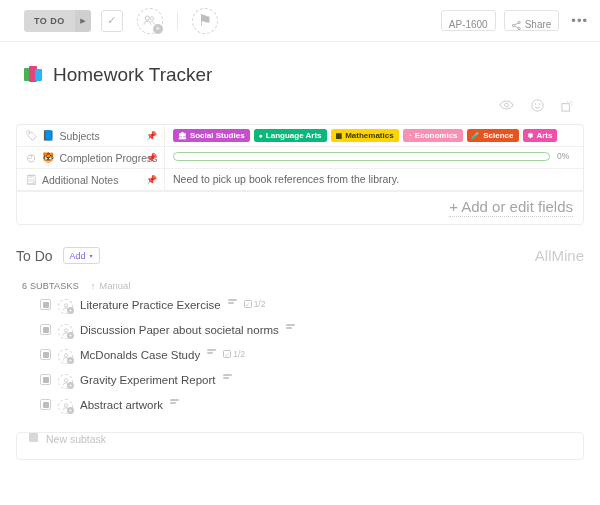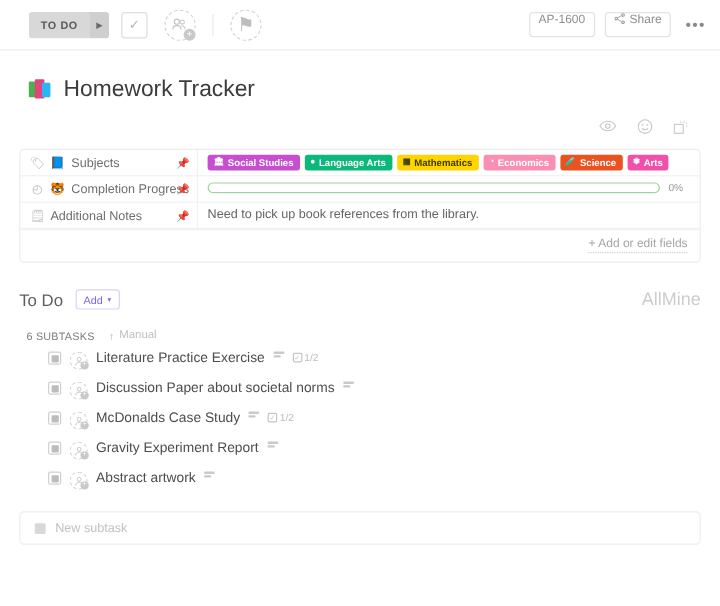--- a/index.html
+++ b/index.html
@@ -51,21 +51,21 @@
     position: absolute; right: -1px; bottom: -1px;
     width: 10px; height: 10px; border-radius: 50%;
     background: #c9c9c9; color: #fff; font-size: 8px; line-height: 10px;
     text-align: center;
   }
   .tb-sep { width: 1px; height: 18px; background: #e8e8e8; margin-left: 14px; }
   .tb-spacer { flex: 1; }
   .chip {
     border: 1px solid #e2e2e2; border-radius: 3px;
     height: 21px; padding: 0 7px;
-    display: flex; align-items: flex-start; gap: 4px;
+    display: flex; align-items: flex-end; gap: 4px;
     font-size: 10px; color: #8d8d8d; margin-left: 8px;
   }
   .dots { margin-left: 12px; color: #8a8a8a; font-size: 13px; letter-spacing: 1px; }
 
   
   .page { padding: 0 16px; }
 
   .title-row {
     display: flex; align-items: center; gap: 9px;
     padding: 22px 0 8px 8px;
@@ -123,21 +123,21 @@
   .progress-pct { font-size: 8.5px; color: #9a9a9a; min-width: 18px; }
 
   .notes-text { font-size: 10.5px; color: #656565; }
 
   .fields-foot {
     display: flex; justify-content: flex-end;
     padding: 6px 10px 7px 0;
     border-top: 1px solid #f0f0f0;
   }
   .add-fields {
-    font-size: 10px; color: #a5a5a5;
+    font-size: 15px; color: #a5a5a5;
     border-bottom: 1px dotted #cfcfcf; padding-bottom: 1px; text-align: center;
   }
 
   
   .todo-head {
     display: flex; align-items: center;
     padding: 22px 0 0 0;
   }
   .todo-title { font-size: 14px; color: #5e5e5e; }
   .add-btn {
@@ -189,21 +189,21 @@
   .cl-box {
     width: 8px; height: 8px; border: 1px solid #c4c4c4; border-radius: 1.5px;
     display: flex; align-items: center; justify-content: center;
     font-size: 6px; color: #c4c4c4;
   }
 
   
   .new-subtask {
     margin-top: 8px;
     border: 1px solid #ededed; border-radius: 4px;
-    height: 28px; display: flex; align-items: center; gap: 8px;
+    height: 28px; display: flex; align-items: flex-start; gap: 8px;
     padding-left: 12px; background: #fff;
   }
   .new-subtask .nsq {
     width: 9px; height: 9px; background: #d8d8d8; border-radius: 1px;
   }
   .new-subtask .nst { font-size: 10.5px; color: #c2c2c2; }
 </style>
 </head>
 <body>
 

